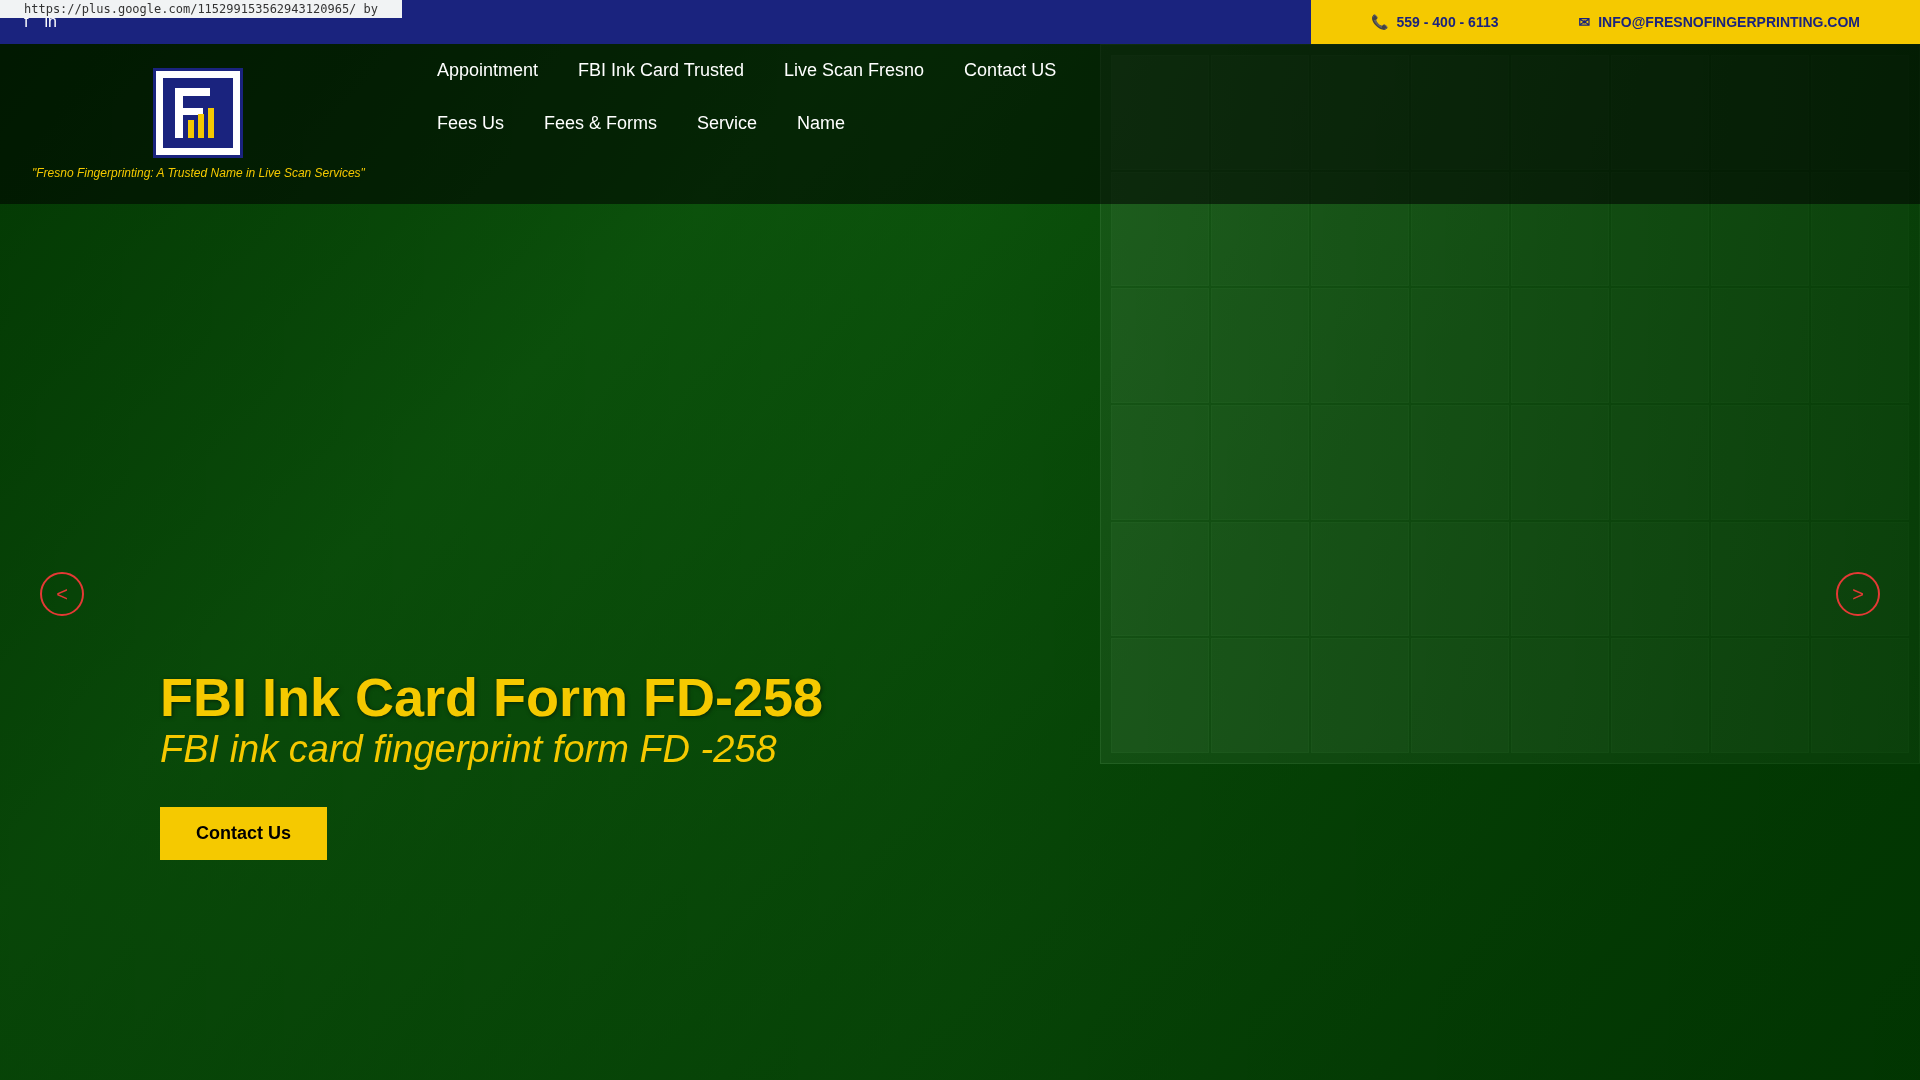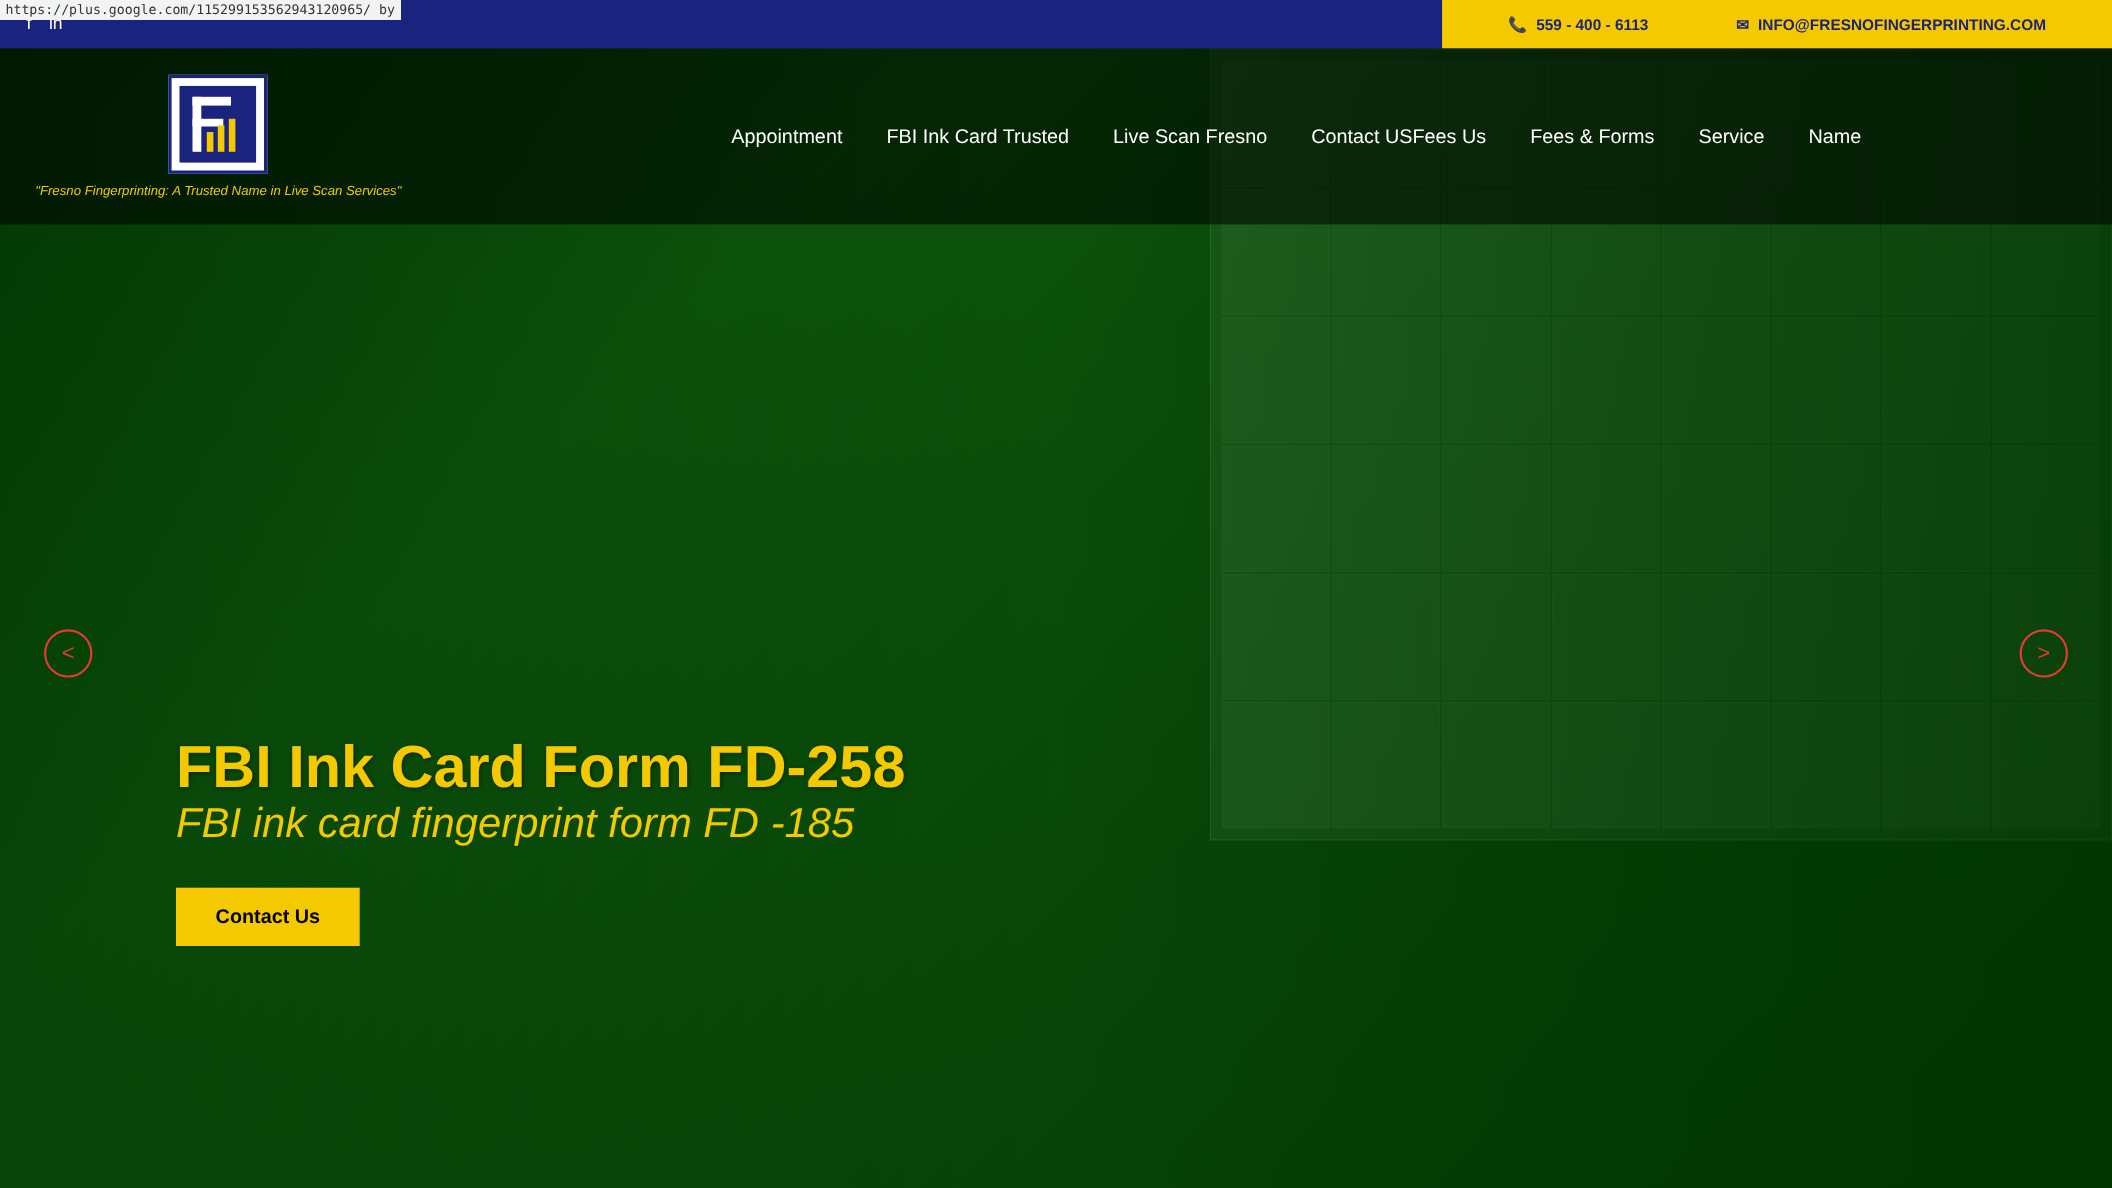--- a/index.html
+++ b/index.html
@@ -83,22 +83,21 @@
     }
     #logo-tagline {
       color: #f5c900;
       font-size: 12px;
       text-align: center;
       margin-top: 8px;
       font-style: italic;
     }
     #nav-area {
       display: flex;
-      flex-direction: row;
-      justify-content: center;
+      flex-direction: column;
       padding-left: 40px;
       flex: 1;
     }
     #nav-top, #nav-bottom {
       display: flex;
       align-items: center;
       gap: 40px;
       padding: 16px 0;
     }
     .nav-link {
@@ -208,21 +207,21 @@
     }
 
     
     #url-bar {
       position: fixed;
       top: 0;
       left: 0;
       background: #f1f3f4;
       color: #333;
       font-size: 12px;
-      padding: 2px 5px;
+      padding: 2px 24px;
       z-index: 100;
       font-family: monospace;
     }
   </style>
 </head>
 <body>
 
 <div id="url-bar">https://plus.google.com/115299153562943120965/ by</div>
 
 <div id="hero">
@@ -275,21 +274,21 @@
     <div class="fp-cell"></div>
     <div class="fp-cell"></div>
     <div class="fp-cell"></div>
     <div class="fp-cell"></div>
     <div class="fp-cell"></div>
     <div class="fp-cell"></div>
   </div>
 
   <div id="hero-content">
     <h1 id="hero-title">FBI Ink Card Form FD-258</h1>
-    <p id="hero-subtitle">FBI ink card fingerprint form FD -185</p>
+    <p id="hero-subtitle">FBI ink card fingerprint form FD -258</p>
     <button id="contact-us-btn">Contact Us</button>
   </div>
 
   <button class="carousel-arrow" id="arrow-left">
     <span>&lt;</span>
   </button>
   <button class="carousel-arrow" id="arrow-right">
     <span>&gt;</span>
   </button>
 </div>

